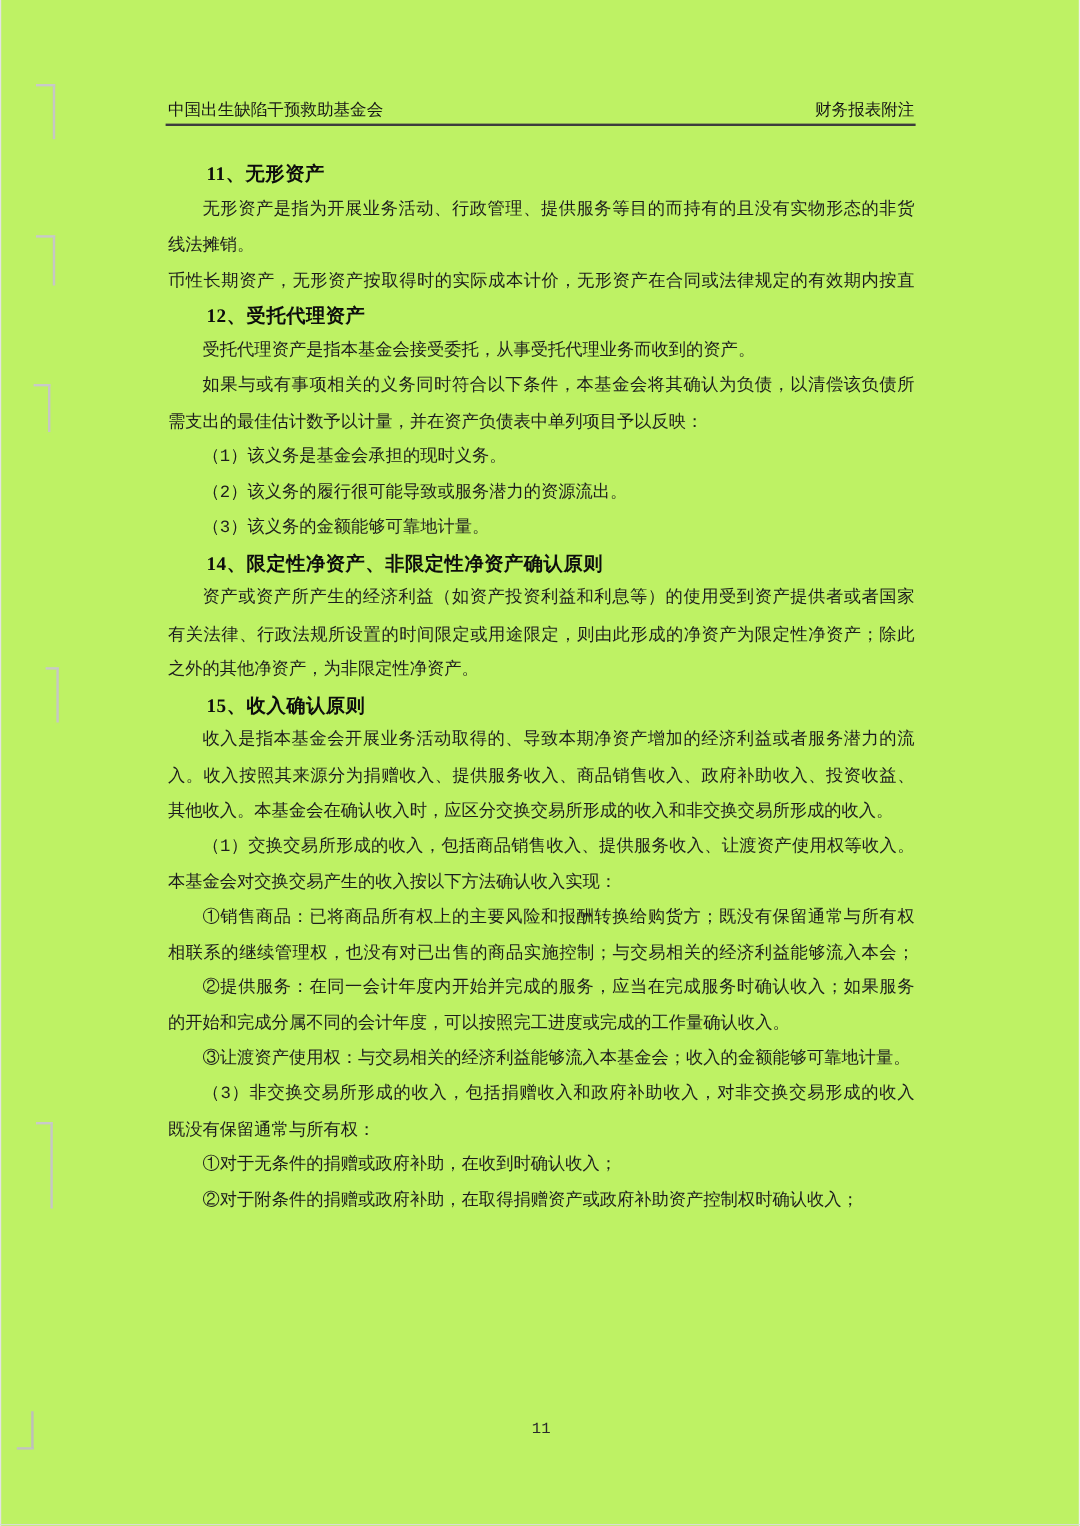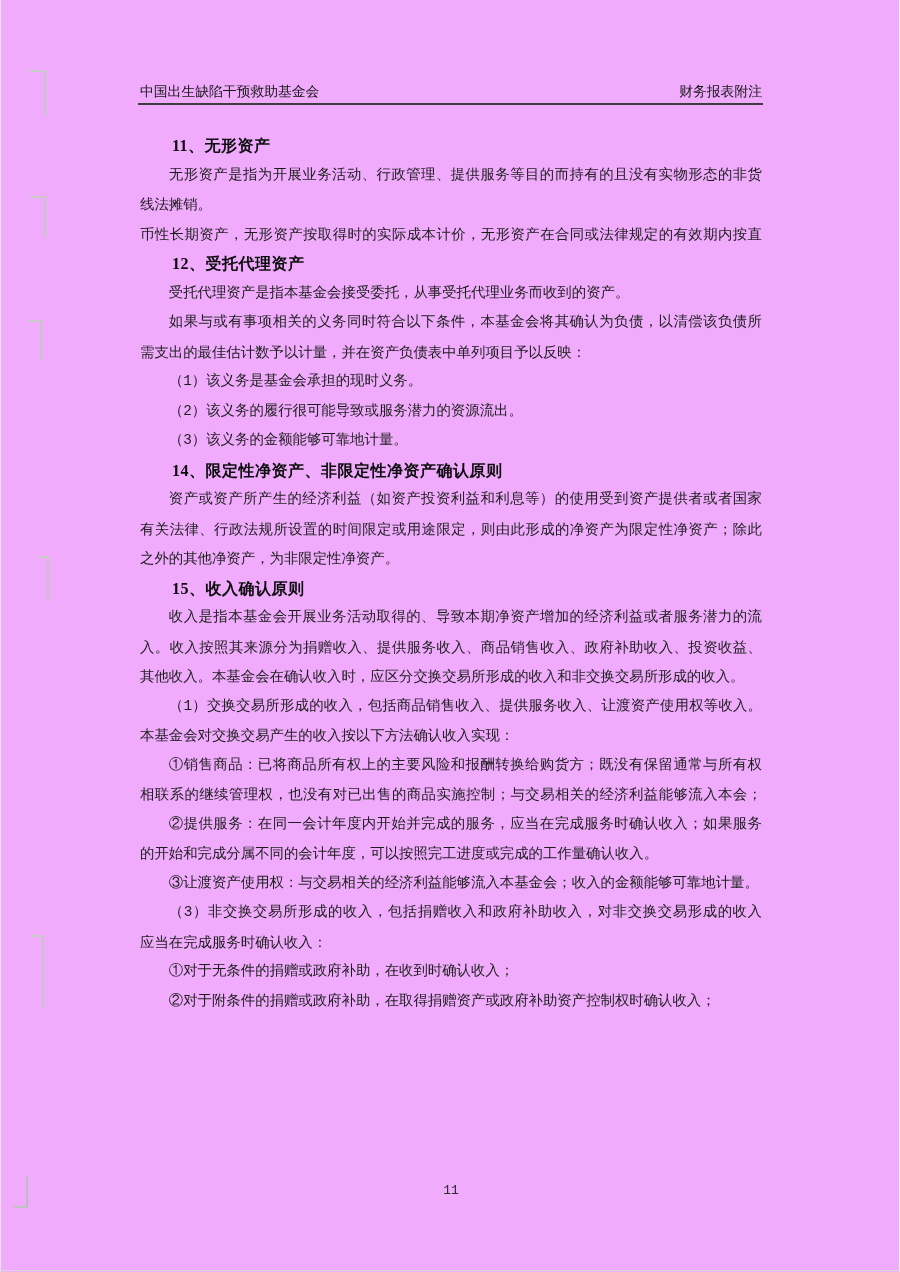--- a/index.html
+++ b/index.html
@@ -1,20 +1,20 @@
 <!DOCTYPE html>
 <html><head>
 <meta charset="utf-8">
 <style>
   html, body { margin: 0; padding: 0; background: #ffffff; }
   .page {
     position: relative;
     width: 900px;
     height: 1272px;
-    background: #f0abfc;
+    background: #bef264;
     overflow: hidden;
     font-family: "Liberation Serif", "DejaVu Serif", serif;
     color: #1d1d1d;
   }
   
   .edge-left   { position:absolute; left:0; top:0; width:1px; height:1272px; background:#e3e3e3; }
   .edge-right  { position:absolute; right:0; top:0; width:1px; height:1272px; background:#efefef; }
   .edge-bottom { position:absolute; left:0; bottom:1px; width:900px; height:1px; background:#d9d9d9; }
   
   .mark {
@@ -125,21 +125,21 @@
       </div>
       <div class="para">
         <div class="line fill">②提供服务：在同一会计年度内开始并完成的服务，应当在完成服务时确认收入；如果服务</div>
         <div class="line">的开始和完成分属不同的会计年度，可以按照完工进度或完成的工作量确认收入。</div>
       </div>
       <div class="para">
         <div class="line">③让渡资产使用权：与交易相关的经济利益能够流入本基金会；收入的金额能够可靠地计量。</div>
       </div>
       <div class="para">
         <div class="line fill">（3）非交换交易所形成的收入，包括捐赠收入和政府补助收入，对非交换交易形成的收入</div>
-        <div class="line">应当在完成服务时确认收入：</div>
+        <div class="line">既没有保留通常与所有权：</div>
       </div>
       <div class="para">
         <div class="line">①对于无条件的捐赠或政府补助，在收到时确认收入；</div>
       </div>
       <div class="para">
         <div class="line">②对于附条件的捐赠或政府补助，在取得捐赠资产或政府补助资产控制权时确认收入；</div>
       </div>
     </div>
 
   <div class="footer">

